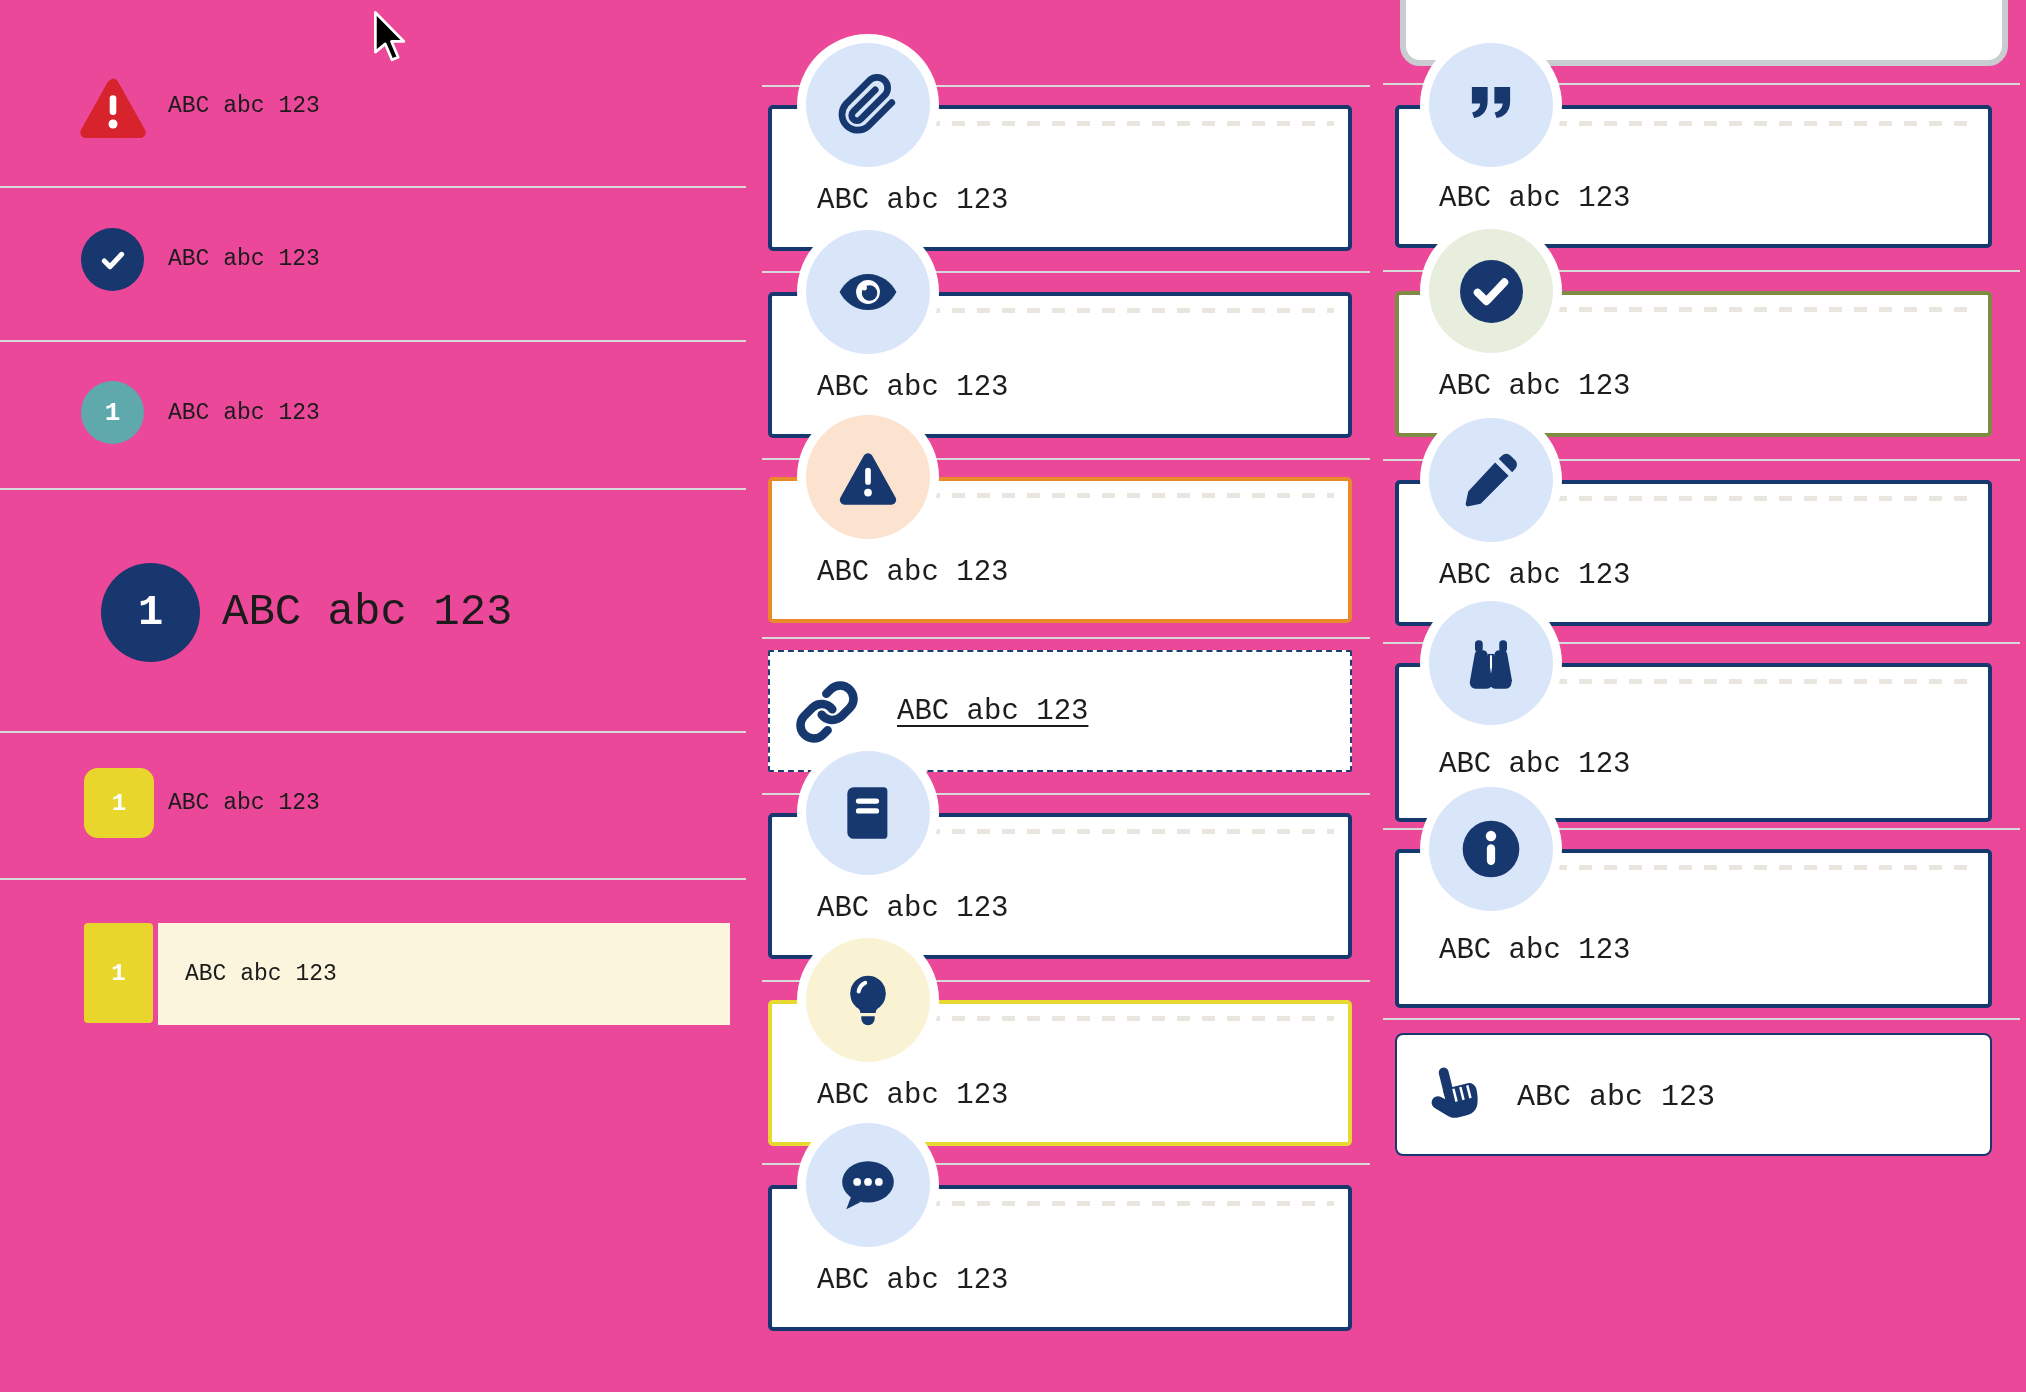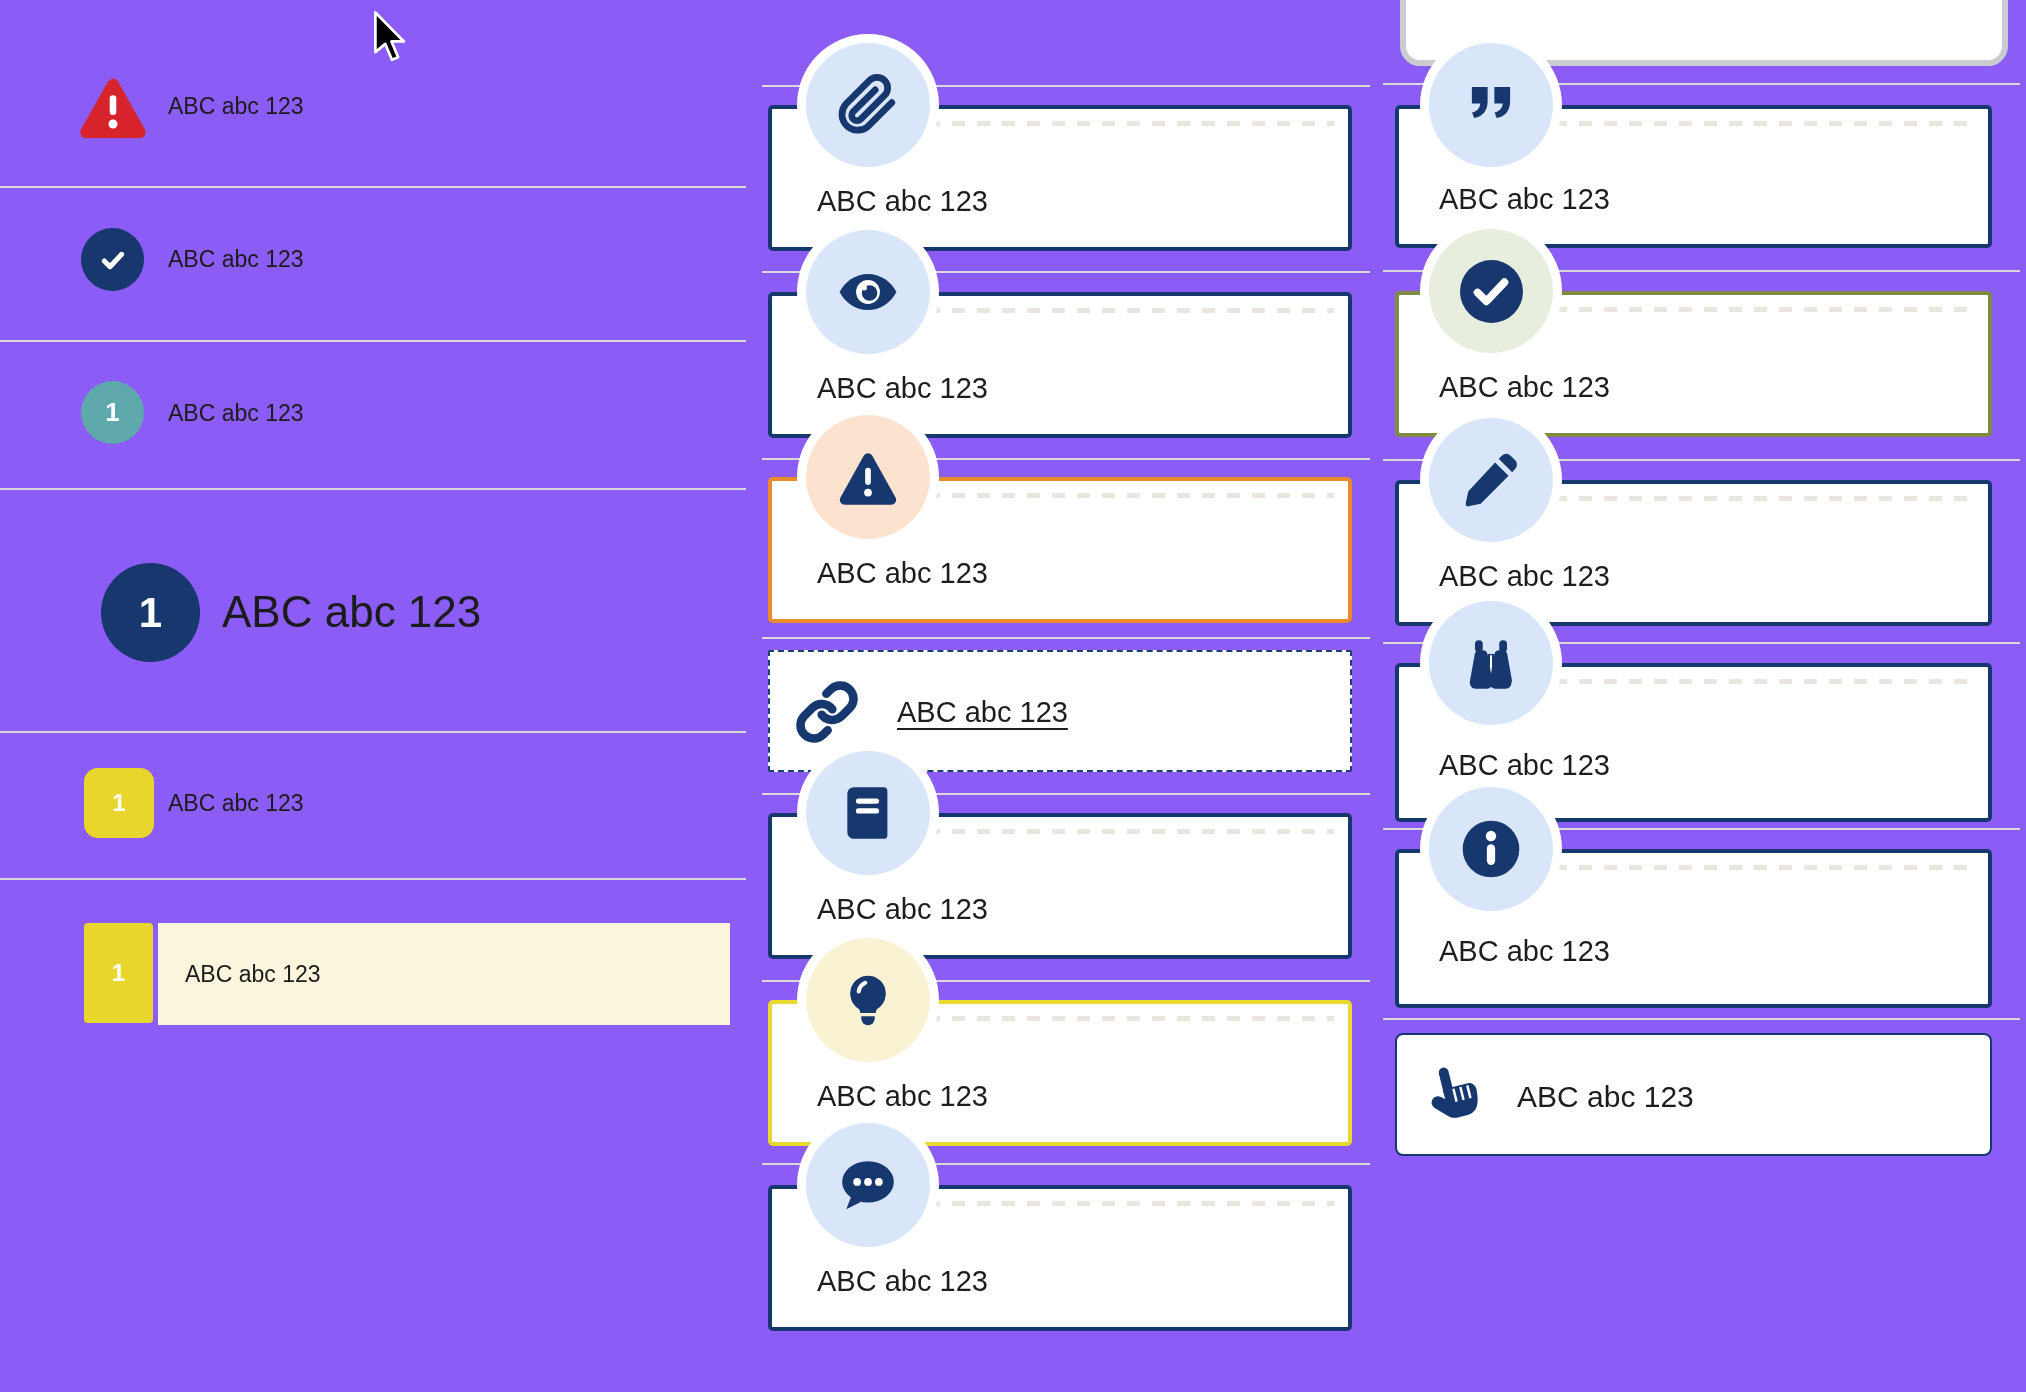--- a/index.html
+++ b/index.html
@@ -1,17 +1,17 @@
 <!DOCTYPE html>
 <html><head>
 <meta charset="utf-8">
 <style>
   html,body{margin:0;padding:0;background:#ffffff;}
-  #canvas{position:relative;width:2026px;height:1392px;background:#8b5cf6;overflow:hidden;
-          font-family:Liberation Sans, sans-serif;color:#1d1d1d;}
+  #canvas{position:relative;width:2026px;height:1392px;background:#ec4899;overflow:hidden;
+          font-family:Liberation Mono, monospace;color:#1d1d1d;}
   .abs{position:absolute;}
   .divline{position:absolute;height:2px;background:#d9d9d9;}
   
   .lrow-label{position:absolute;left:168px;font-size:23px;line-height:30px;color:#1b1b1b;white-space:nowrap;}
   .badge-num{color:#fff;font-weight:bold;display:flex;align-items:center;justify-content:center;}
   
   .card{position:absolute;background:#fff;border:4px solid #17386f;border-radius:5px;box-sizing:border-box;}
   .card.orange{border-color:#e98a2b;}
   .card.olive{border-color:#7d8c42;}
   .card.yellow{border-color:#e8d930;}

